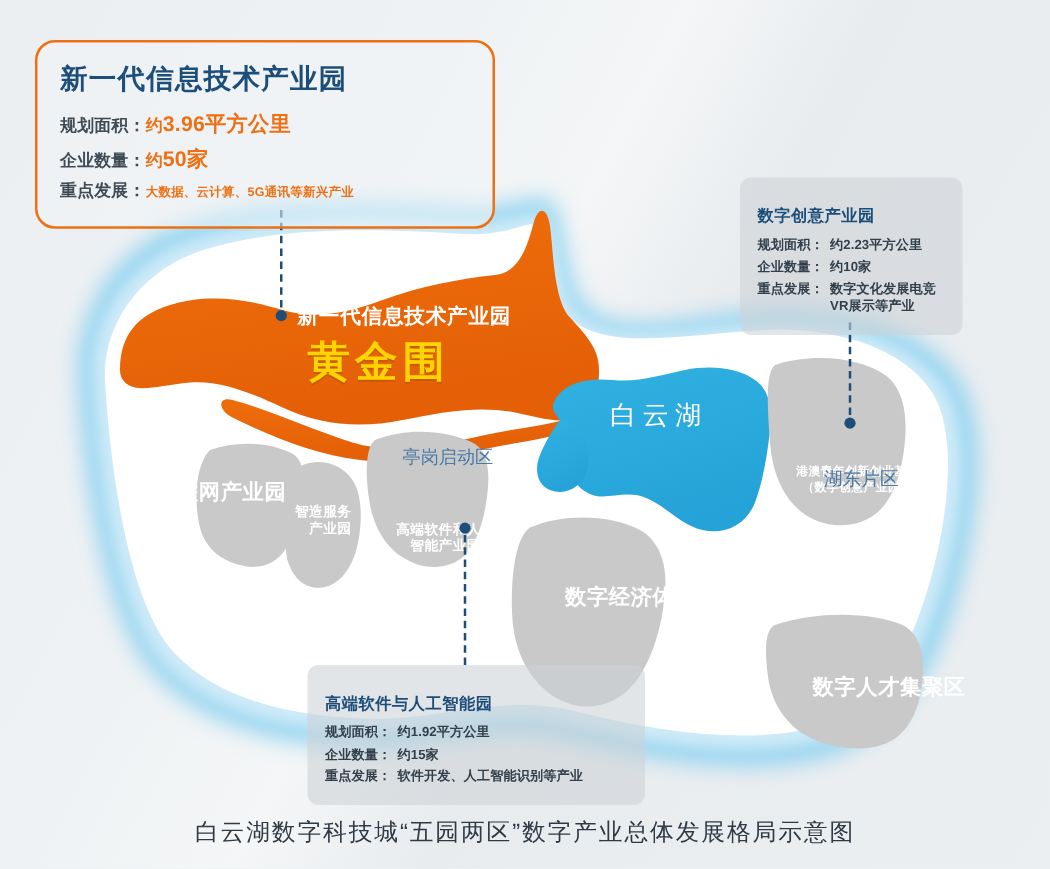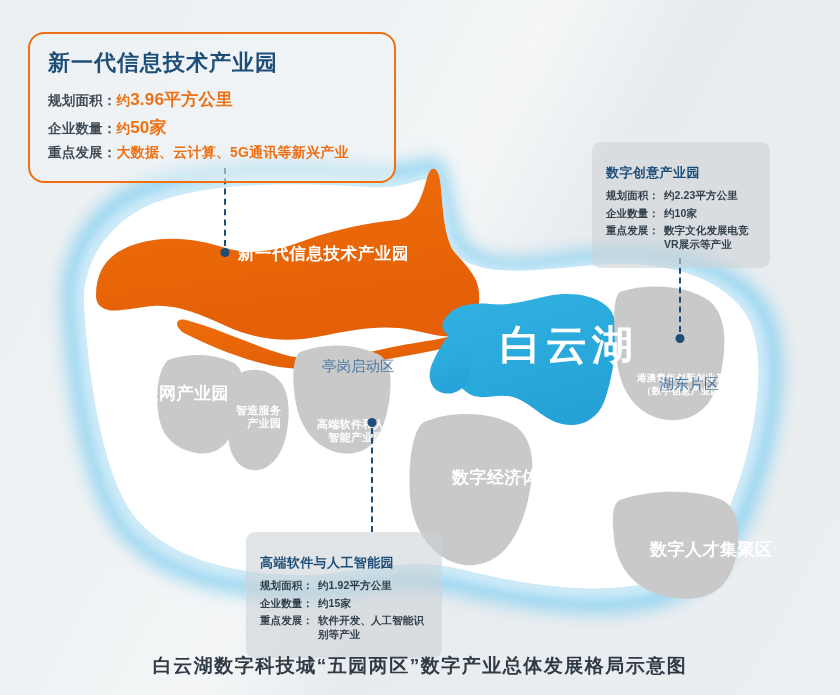--- a/index.html
+++ b/index.html
@@ -25,21 +25,21 @@
   .lbl-steel{color:#4a7aa6;font-weight:400;}
 
   #lbl-huangjinwei{
     left:246px;top:270px;color:#ffd400;font-size:34px;font-weight:900;
     letter-spacing:4px;text-shadow:0 1px 0 rgba(120,60,0,.25);
   }
   #lbl-newgen{
     left:238px;top:243px;color:#ffffff;font-size:16.5px;font-weight:900;letter-spacing:.6px;
   }
   #lbl-baiyunhu{
-    left:488px;top:320px;color:#ffffff;font-size:41px;font-weight:700;letter-spacing:5px;margin-left:12px;
+    left:488px;top:320px;color:#ffffff;font-size:21px;font-weight:400;letter-spacing:5px;
   }
 
   #lbl-iot{left:124px;top:384px;}
   #lbl-zhizao{left:236px;top:404px;text-align:right;}
   #lbl-tinggang-title{left:322px;top:358px;font-size:14.5px;}
   #lbl-tinggang-sub{left:317px;top:381px;text-align:center;}
   #lbl-digitaleco{left:452px;top:468px;}
   #lbl-talent{left:650px;top:540px;}
   #lbl-gangao{left:637px;top:372px;font-size:9.5px;text-align:center;line-height:1.35;}
   #lbl-hudong{left:659px;top:375px;font-size:15px;}
@@ -82,27 +82,27 @@
     color:#1d4e79;font-size:13px;font-weight:900;letter-spacing:.4px;margin:0 0 7px 0;
   }
   .callout-gray .crow{
     font-size:10.5px;color:#33404b;font-weight:700;margin:3.5px 0;letter-spacing:.1px;
     display:flex;gap:5px;
   }
   .callout-gray .crow .k{white-space:nowrap;}
   .callout-gray .crow .v{white-space:pre-line;}
 
   #callout-digicreative{left:592px;top:142px;width:178px;}
-  #callout-ai{left:246px;top:532px;width:196px;}
+  #callout-ai{left:246px;top:532px;width:270px;}
   #callout-ai .ctitle{font-size:13px;}
 
   
   #caption{
     position:absolute;left:0;right:0;bottom:16px;text-align:center;
-    font-size:19px;font-weight:700;color:#2f3a44;letter-spacing:1.5px;
+    font-size:19px;font-weight:400;color:#2f3a44;letter-spacing:1.5px;
   }
 </style>
 </head>
 <body>
 
 <div id="stage">
 
   <svg id="mapsvg" viewBox="0 0 840 695">
     <defs>
       <filter id="halo" x="-30%" y="-30%" width="160%" height="160%">
@@ -247,20 +247,21 @@
         C 722,376 716,396 704,408 C 690,422 666,424 648,414
         C 628,403 618,380 616,354 C 614,328 612,298 620,292 Z"></path>
       <path d="
         M 620,500 C 654,488 700,490 722,500 C 736,507 740,524 738,544
         C 736,566 728,584 714,592 C 698,602 672,600 652,592
         C 630,583 616,562 614,538 C 612,518 612,504 620,500 Z"></path>
     </g>
   </svg>
 
   <div class="maplabel" id="lbl-newgen">新一代信息技术产业园</div>
+  <div class="maplabel" id="lbl-huangjinwei">黄金围</div>
   <div class="maplabel" id="lbl-baiyunhu">白云湖</div>
 
   <div class="maplabel lbl-white-sm" id="lbl-iot">物联网产业园</div>
   <div class="maplabel lbl-white-xs" id="lbl-zhizao" style="white-space:pre-line;">智造服务
 产业园</div>
 
   <div class="maplabel lbl-steel" id="lbl-tinggang-title">亭岗启动区</div>
   <div class="maplabel lbl-white-xs" id="lbl-tinggang-sub" style="white-space:pre-line;margin-top:37px;">高端软件和人工
 智能产业园</div>
 
@@ -291,21 +292,21 @@
 
     <div class="crow">
       <span class="k">规划面积：</span><span class="v">约</span><span class="v big">3.96</span><span class="v big">平方公里</span>
     </div>
 
     <div class="crow">
       <span class="k">企业数量：</span><span class="v">约</span><span class="v big">50</span><span class="v big">家</span>
     </div>
 
     <div class="crow">
-      <span class="k">重点发展：</span><span class="v" style="font-size:14px;font-weight:900;">大数据、云计算、5G通讯等新兴产业</span>
+      <span class="k">重点发展：</span><span class="v" style="font-size:10px;font-weight:900;">大数据、云计算、5G通讯等新兴产业</span>
     </div>
   </div>
 
   <div class="callout callout-gray" id="callout-digicreative">
     <div class="ctitle">数字创意产业园</div>
     <div class="crow">
       <span class="k">规划面积：</span>
       <span class="v">约2.23平方公里</span>
     </div>
     <div class="crow">

